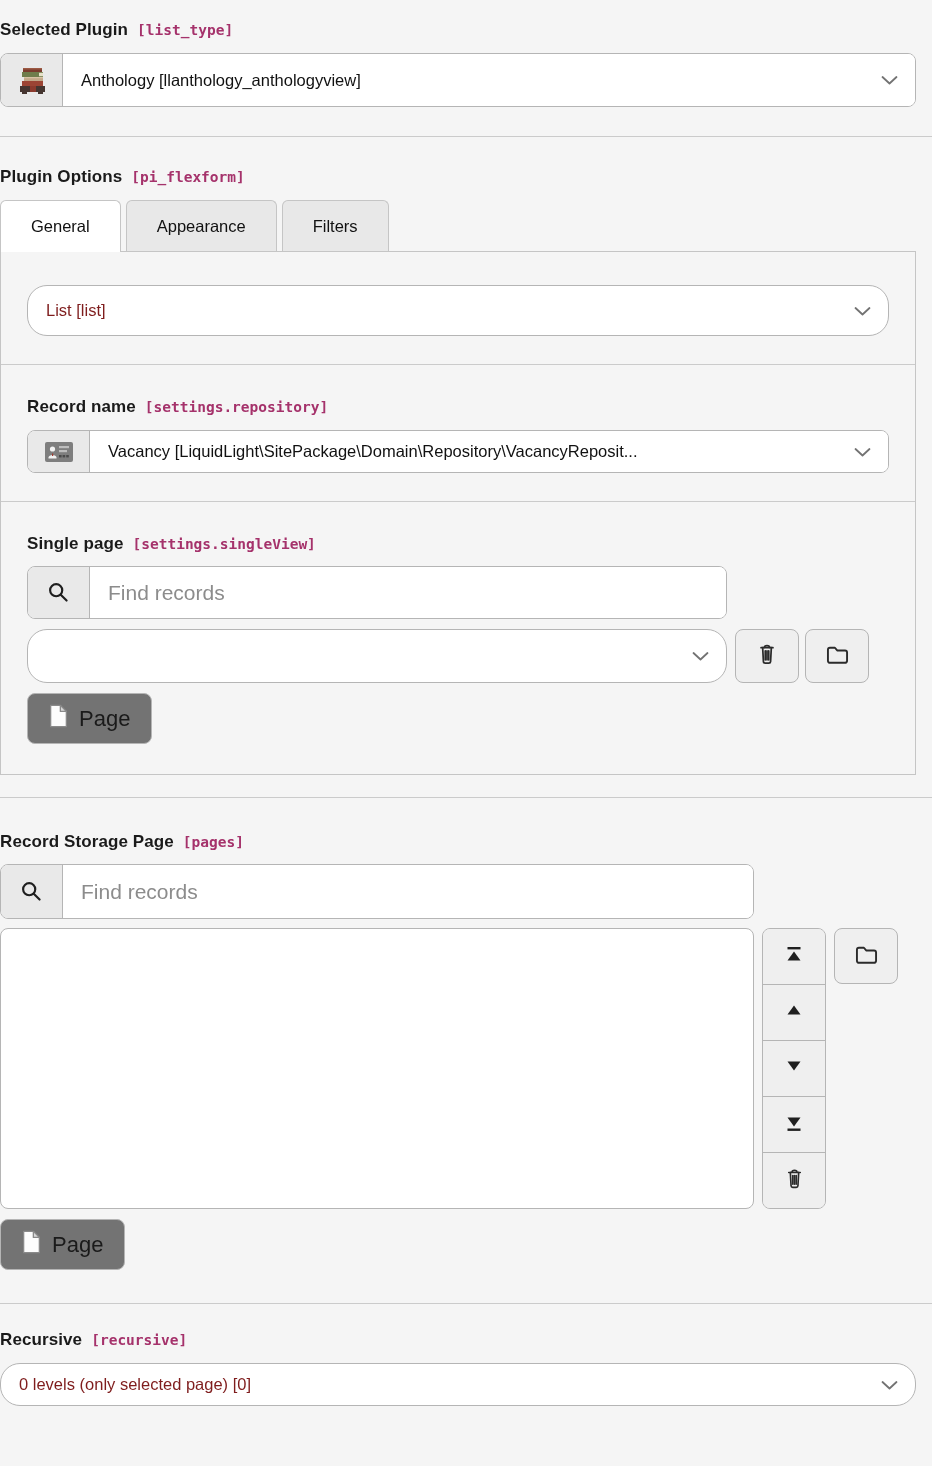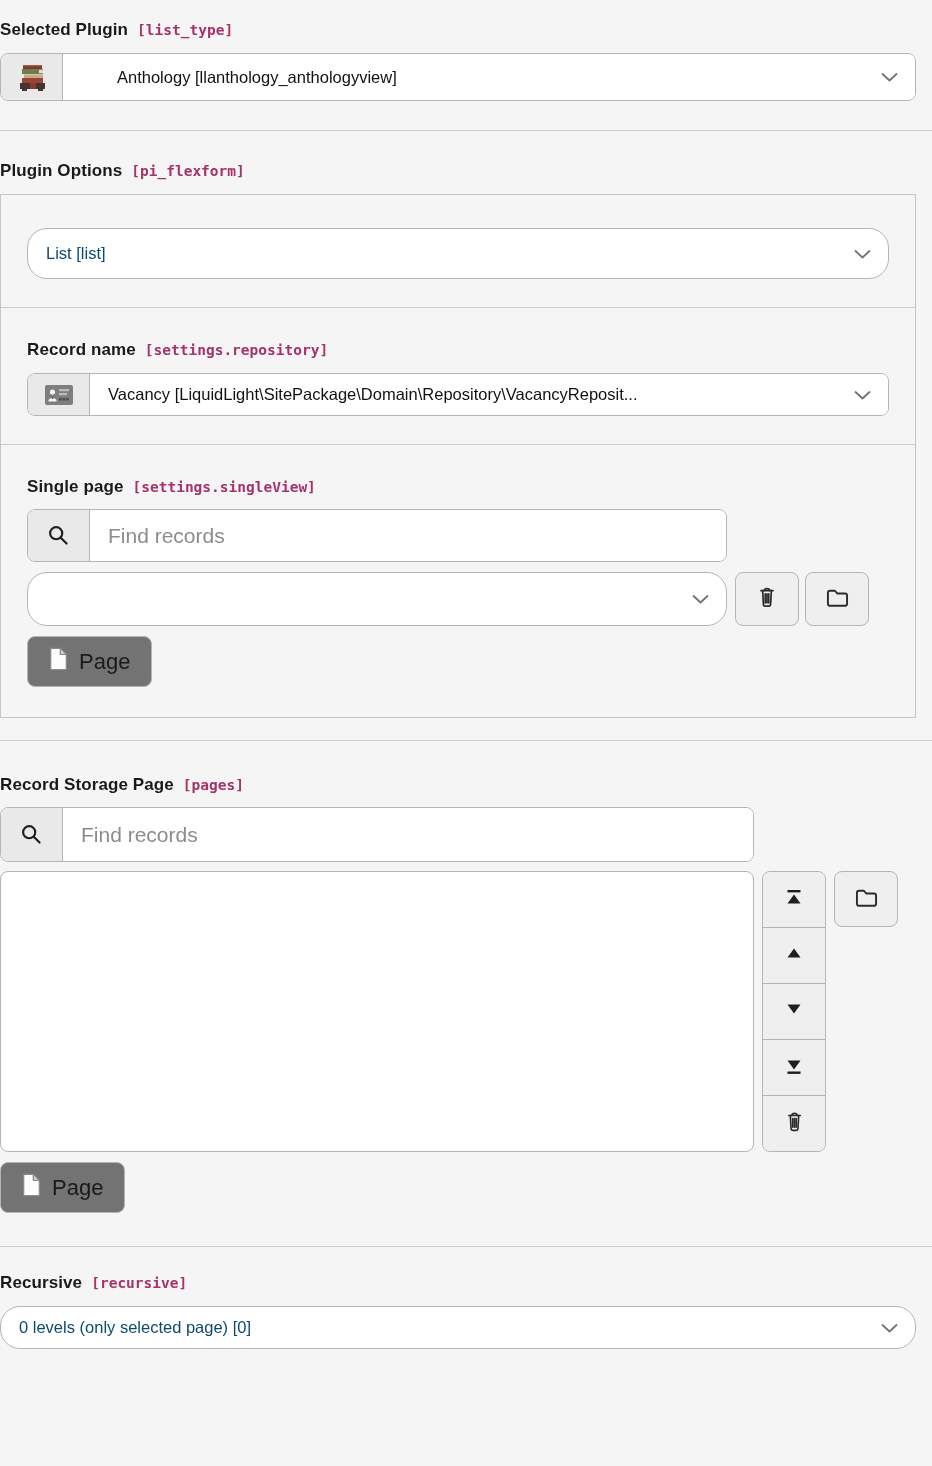--- a/index.html
+++ b/index.html
@@ -42,21 +42,21 @@
     font-size: 16.5px; color: #111;
     white-space: nowrap; overflow: hidden;
     background: #fff; cursor: pointer;
   }
   .selectbox .val { overflow: hidden; white-space: nowrap; }
   .chev { position: absolute; right: 17px; top: 50%; transform: translateY(-50%); }
 
   .standalone-select {
     border: 1px solid #b5b5b5; border-radius: 20px; background: #fff;
     display: flex; align-items: center; position: relative;
-    padding: 0 44px 0 18px; font-size: 16.5px; color: #0c4a6e; cursor: pointer;
+    padding: 0 44px 0 18px; font-size: 16.5px; color: #7f1d1d; cursor: pointer;
     white-space: nowrap; overflow: hidden;
   }
 
   .search-input {
     flex: 1; border: none; outline: none; background: #fff;
     font-family: "Liberation Sans", sans-serif;
     font-size: 21px; color: #111; padding: 0 18px;
   }
   .search-input::placeholder { color: #8c8c8c; }
 
@@ -118,21 +118,21 @@
   .mt10 { margin-top: 10px; }
 </style>
 </head>
 <body>
 
 <div class="sec sec1">
   <div class="label-row">
     <span class="lbl">Selected Plugin</span>
     <span class="code">[list_type]</span>
   </div>
-  <div class="group" style="height:48px;gap:36px;">
+  <div class="group" style="height:54px;">
     <div class="addon">
       <svg width="32" height="32" viewBox="0 0 32 32">
         <rect x="7" y="4" width="19" height="4" fill="#7a3b2d"></rect>
         <rect x="7" y="4" width="19" height="1.5" fill="#9c5a44"></rect>
         <rect x="6" y="8" width="21" height="5" fill="#6f7d4c"></rect>
         <rect x="23" y="8.8" width="4" height="3.4" fill="#e6e0c8"></rect>
         <rect x="8" y="13" width="19" height="4" fill="#c3a98a"></rect>
         <rect x="8" y="13" width="19" height="1.2" fill="#d8c3a6"></rect>
         <rect x="6" y="17" width="21" height="5" fill="#9c4434"></rect>
         <rect x="4" y="22" width="25" height="6" fill="#453530"></rect>
@@ -153,20 +153,25 @@
 </div>
 
 <div class="hr hr1"></div>
 
 <div class="sec sec2">
   <div class="label-row">
     <span class="lbl">Plugin Options</span>
     <span class="code">[pi_flexform]</span>
   </div>
 
+  <div class="tabs">
+    <div class="tab active">General</div>
+    <div class="tab">Appearance</div>
+    <div class="tab">Filters</div>
+  </div>
 
   <div class="panel">
 
     <div class="panel-section">
       <div class="standalone-select h51">
         <span class="val">List [list]</span>
         <span class="chev">
           <svg width="17" height="10" viewBox="0 0 17 10">
               <path d="M1.5 1.5 L8.5 8 L15.5 1.5" fill="none" stroke="#737373" stroke-width="1.8" stroke-linecap="round" stroke-linejoin="round"></path>
             </svg>

